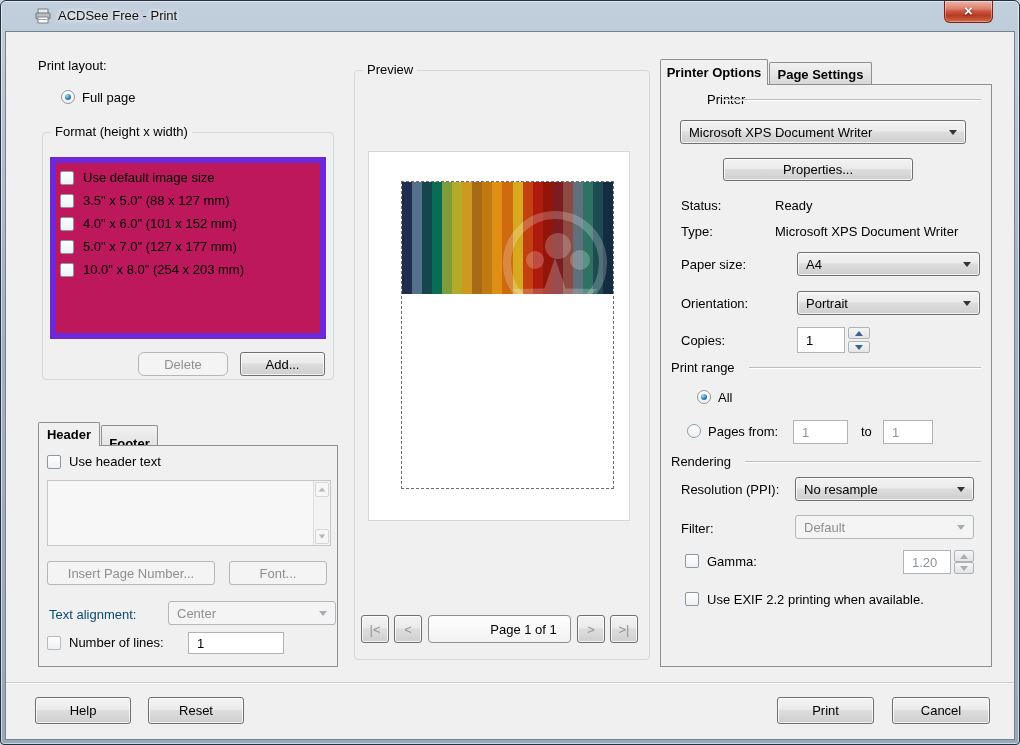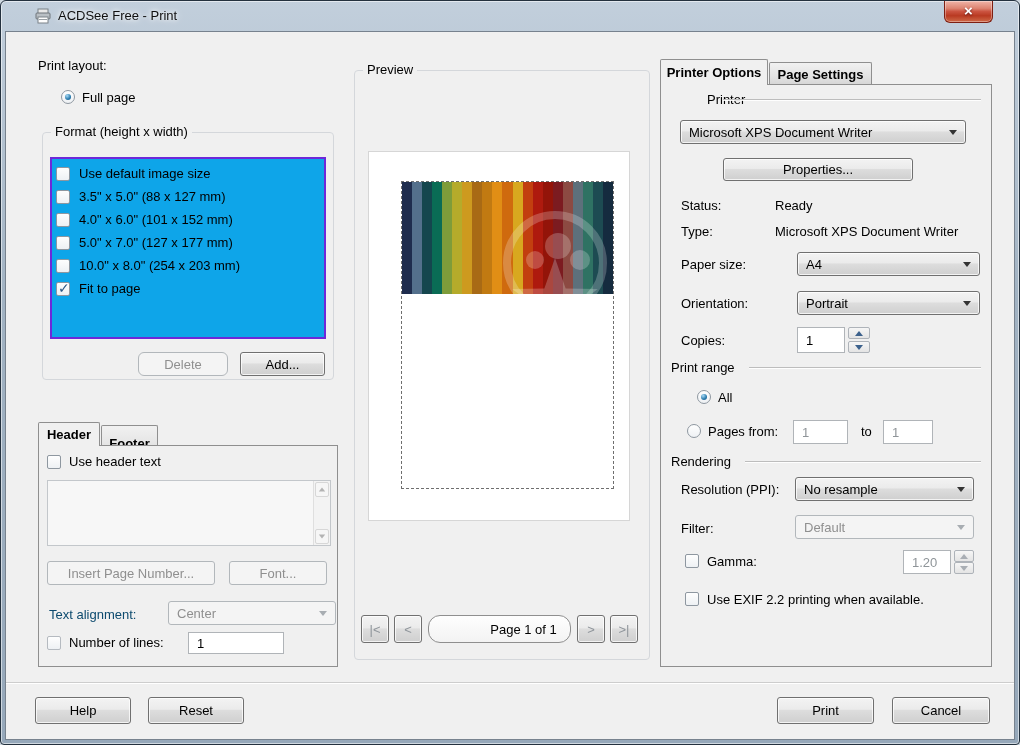--- a/index.html
+++ b/index.html
@@ -18,21 +18,21 @@
     box-shadow:inset 0 0 0 1px rgba(255,255,255,.35);text-shadow:0 1px 2px rgba(60,0,0,.7);cursor:default;}
   .body{position:absolute;left:4px;right:4px;top:30px;bottom:4px;background:#f0f0f0;border:1px solid #77828e;}
   .lbl{position:absolute;white-space:nowrap;}
   .dis{color:#0c4a6e;}
   
   .btn{position:absolute;border:1px solid #707070;border-radius:3px;text-align:center;cursor:default;
     background:linear-gradient(#f3f3f3,#ebebeb 45%,#dddddd 50%,#cfcfcf);
     box-shadow:inset 0 0 0 1px rgba(255,255,255,.75);display:flex;align-items:center;justify-content:center;}
   .btn.disabled{border-color:#b2b7bb;background:#f4f4f4;color:#8f8f8f;box-shadow:none;}
   .btn.nav{color:#8f959b;font-size:13px;}
-  .pagebox{position:absolute;border:1px solid #8f8f8f;border-radius:12px;background:linear-gradient(#fefefe,#f3f3f3);
+  .pagebox{position:absolute;border:1px solid #8f8f8f;border-radius:4px;background:linear-gradient(#fefefe,#f3f3f3);
     display:flex;align-items:center;justify-content:center;padding-left:48px;}
   
   .select{position:absolute;border:1px solid #707070;border-radius:3px;padding-left:8px;display:flex;align-items:center;
     background:linear-gradient(#f3f3f3,#ebebeb 45%,#dddddd 50%,#cfcfcf);box-shadow:inset 0 0 0 1px rgba(255,255,255,.75);cursor:default;}
   .select .arrow{position:absolute;right:8px;top:50%;margin-top:-2px;width:0;height:0;
     border:4px solid transparent;border-top:5px solid #333;border-bottom:none;}
   .select.disabled{border-color:#b2b7bb;background:#f4f4f4;color:#8f8f8f;box-shadow:none;}
   .select.disabled .arrow{border-top-color:#a8adb2;}
   
   .groupbox{position:absolute;border:1px solid #d4d7db;border-radius:4px;}
@@ -46,21 +46,21 @@
   .checkbox{position:absolute;width:14px;height:14px;border:1px solid #8e97a0;border-radius:2px;
     background:linear-gradient(#fefefe,#eef1f4);}
   .checkbox.on::after{content:"\2713";position:absolute;left:1px;top:-3px;font-size:14px;font-weight:bold;color:#2c5987;
     font-family:"DejaVu Sans",sans-serif;}
   .checkbox.cdis{border-color:#b5bac0;}
   .radio{position:absolute;width:14px;height:14px;border:1px solid #8e97a0;border-radius:50%;
     background:linear-gradient(#fefefe,#eef1f4);}
   .radio.on::after{content:"";position:absolute;left:3px;top:3px;width:6px;height:6px;border-radius:50%;
     background:radial-gradient(circle at 35% 30%,#a8daf7,#2879ab 60%,#1b5c8a);}
   
-  .sunken{position:absolute;border:2px solid #6d28d9;background:#0ea5e9;}
+  .sunken{position:absolute;border:6px solid #6d28d9;background:#be185d;}
   .inputbox{position:absolute;border:1px solid #b0b4b8;background:#fff;display:flex;align-items:center;padding-left:8px;}
   .inputbox.idis{color:#8f9599;}
   
   .fitem{position:relative;height:23px;}
   .fitem .checkbox{left:4px;top:4px;}
   .fitem .flabel{position:absolute;left:27px;top:3px;white-space:nowrap;}
   
   .secline{position:absolute;height:1px;background:#bdbdbd;box-shadow:0 1px 0 rgba(255,255,255,.9);}
   
   .spinbtn{position:absolute;width:22px;height:12px;border:1px solid #aeb3b9;border-radius:2px;
@@ -122,24 +122,20 @@
           <span class="checkbox"></span>
           <span class="flabel">4.0" x 6.0" (101 x 152 mm)</span>
         </div>
         <div class="fitem">
           <span class="checkbox"></span>
           <span class="flabel">5.0" x 7.0" (127 x 177 mm)</span>
         </div>
         <div class="fitem">
           <span class="checkbox"></span>
           <span class="flabel">10.0" x 8.0" (254 x 203 mm)</span>
-        </div>
-        <div class="fitem">
-          <span class="checkbox on"></span>
-          <span class="flabel">Fit to page</span>
         </div>
       </div>
       <div class="btn disabled" style="left:95px;top:219px;width:90px;height:24px;border-radius:6px;">Delete</div>
       <div class="btn" style="left:197px;top:219px;width:85px;height:24px;">Add...</div>
     </div>
 
     <div class="tab active" style="left:32px;top:390px;width:62px;height:24px;">Header</div>
     <div class="tab" style="left:95px;top:393px;width:57px;height:36px;">Footer</div>
     <div class="tabpanel" style="left:32px;top:413px;width:300px;height:222px;">
       <span class="checkbox" style="left:8px;top:9px;"></span>

